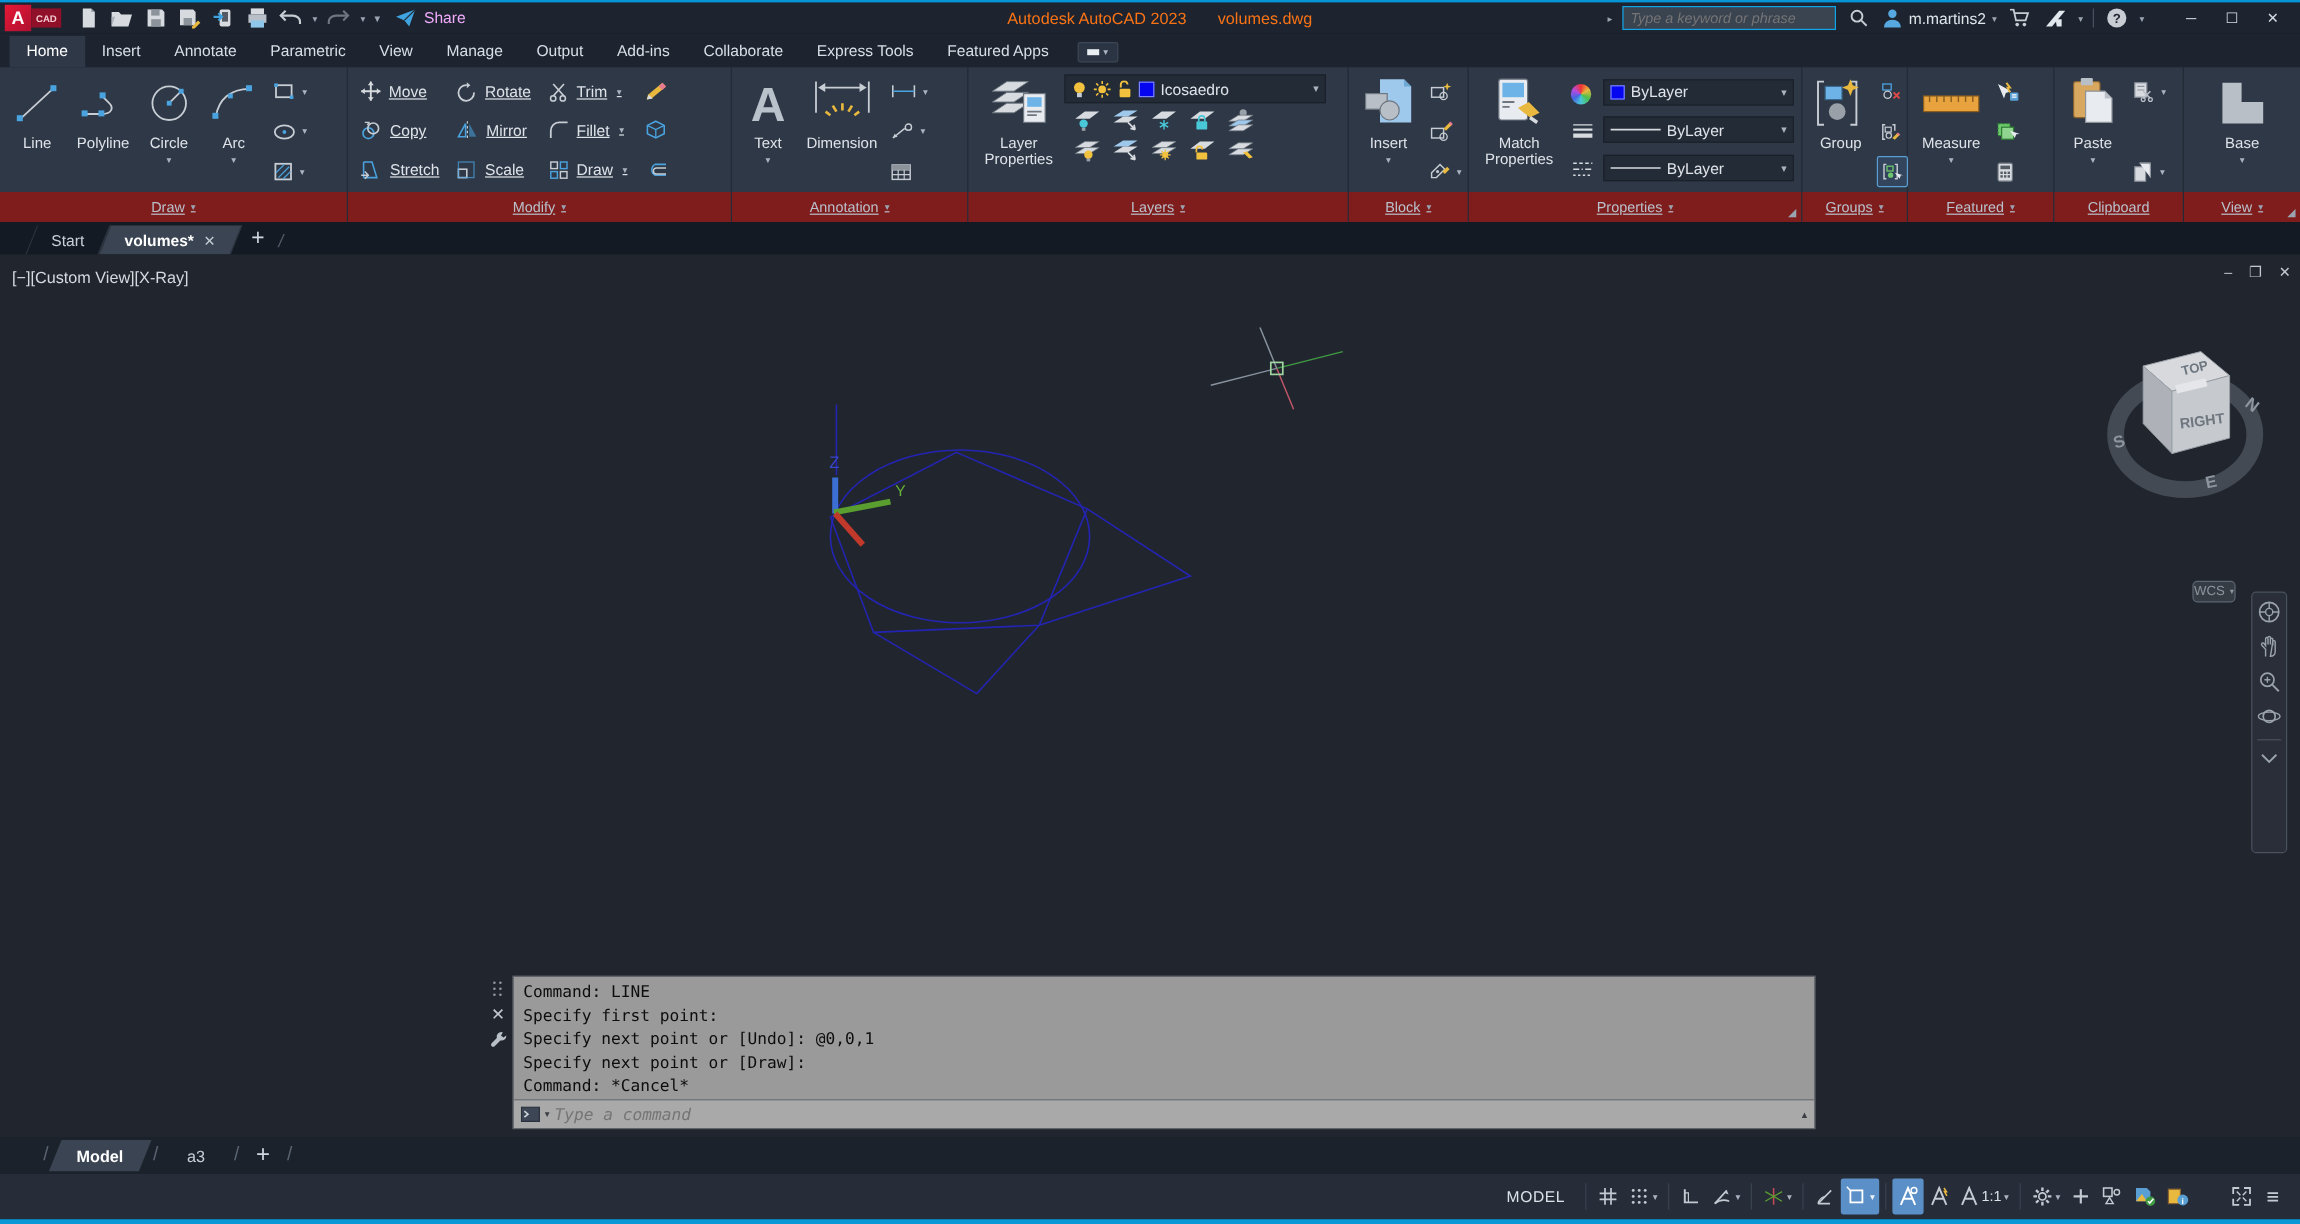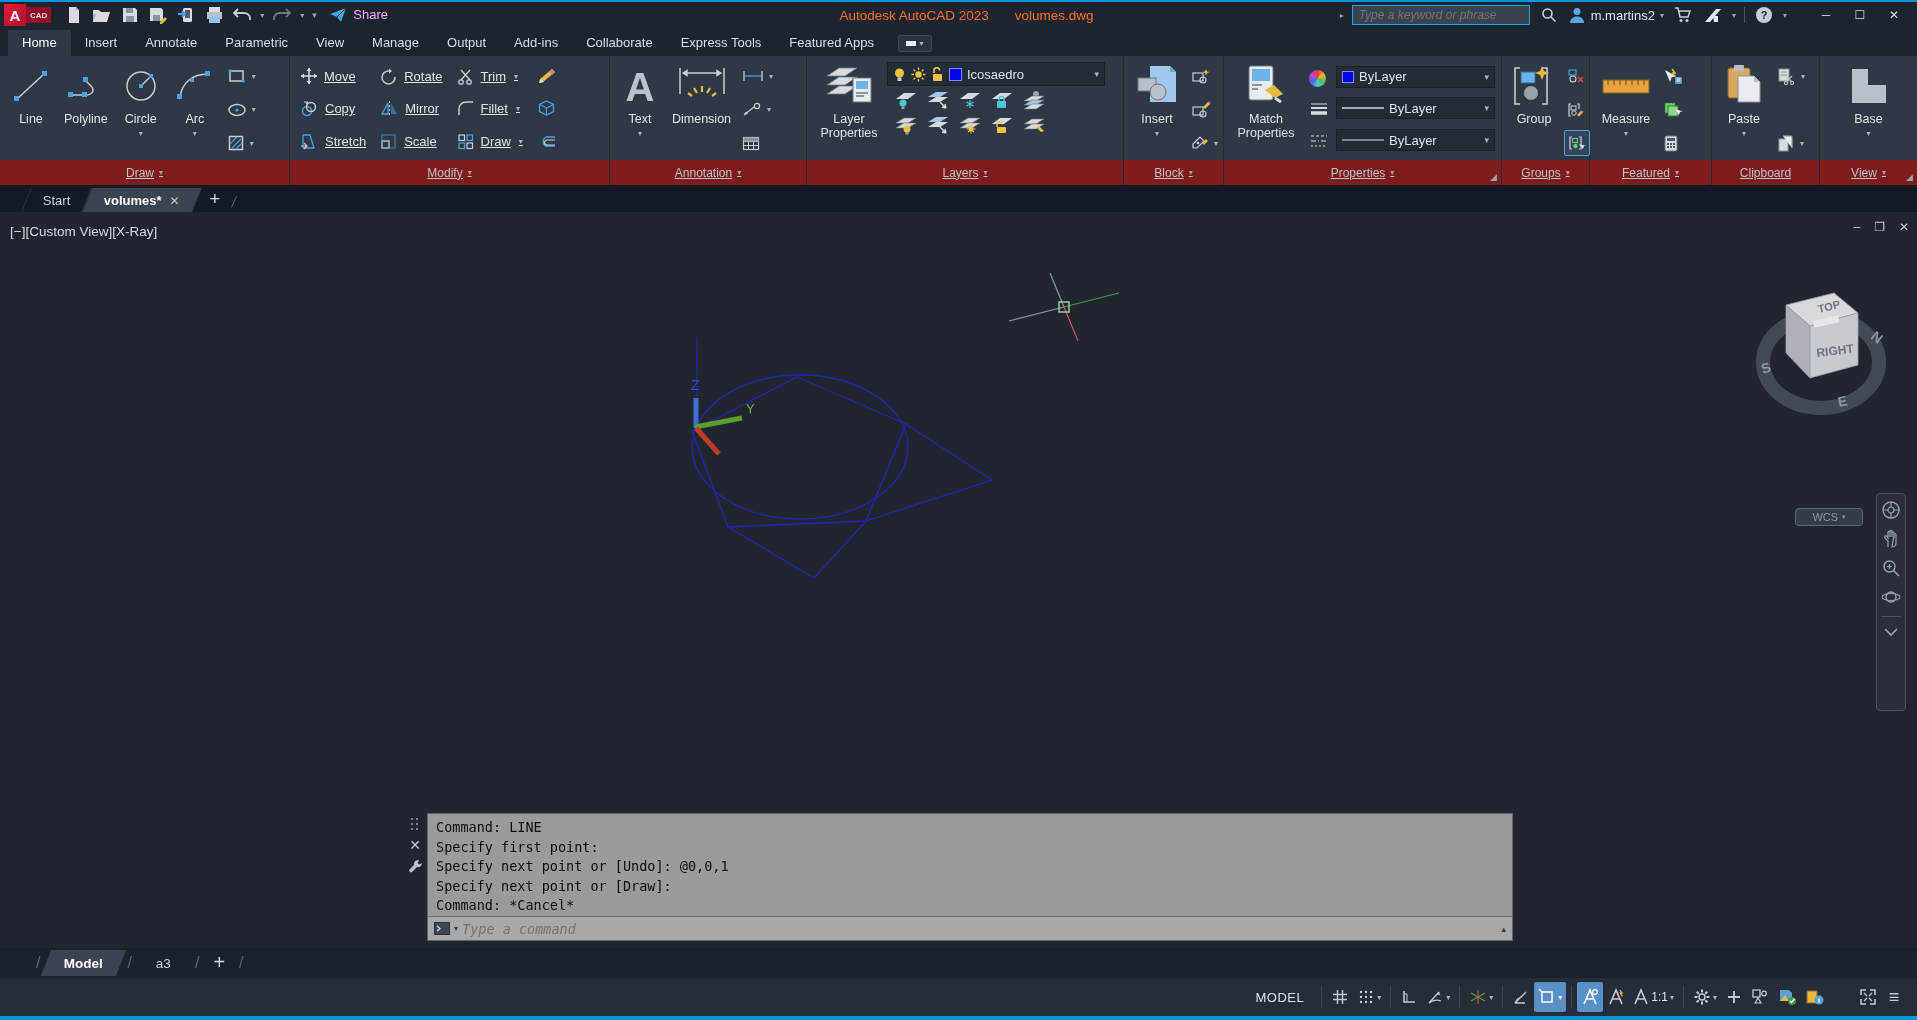--- a/index.html
+++ b/index.html
@@ -76,21 +76,21 @@
   .ftab.active { background:#3a4452; color:#fff; font-weight:bold; }
   .ftab .fclose { font-weight:normal; color:#c2c9d2; font-size:12px; }
   .ftab-plus { color:#cfd6de; font-size:19px; margin:0 12px 2px; }
   .ftab-slash { color:#525c6a; font-size:15px; margin-bottom:2px; transform:skewX(-10deg); }
 
   
   .canvas { position:relative; flex:1; background:#21262e; overflow:hidden; }
   .vp-controls { position:absolute; left:10px; top:12px; color:#d5dae1; font-size:13.5px; }
   .vp-winbtns { position:absolute; right:8px; top:8px; display:flex; gap:14px; color:#c3cad2; font-size:12px; }
   .viewcube { position:absolute; right:14px; top:70px; width:150px; height:185px; }
-  .wcs-pill { position:absolute; right:54px; top:296px; width:68px; height:18px; border-radius:4px;
+  .wcs-pill { position:absolute; right:54px; top:272px; width:36px; height:18px; border-radius:4px;
     background:rgba(150,158,168,0.18); border:1px solid #5c6672; color:#8d95a0; font-size:11px;
     display:flex; align-items:center; justify-content:center; gap:4px; }
   .navbar { position:absolute; right:11px; top:281px; width:30px; height:218px;
     background:rgba(42,48,58,0.88); border:1px solid #4a525e; border-radius:4px;
     display:flex; flex-direction:column; align-items:center; padding:6px 0; gap:9px; }
   .navbar .nsep { width:20px; height:1px; background:#4a525e; }
 
   
   .cmdwrap { position:absolute; left:403px; top:601px; display:flex; }
   .cmddock { width:24px; display:flex; flex-direction:column; align-items:center; padding-top:4px; gap:8px; }

